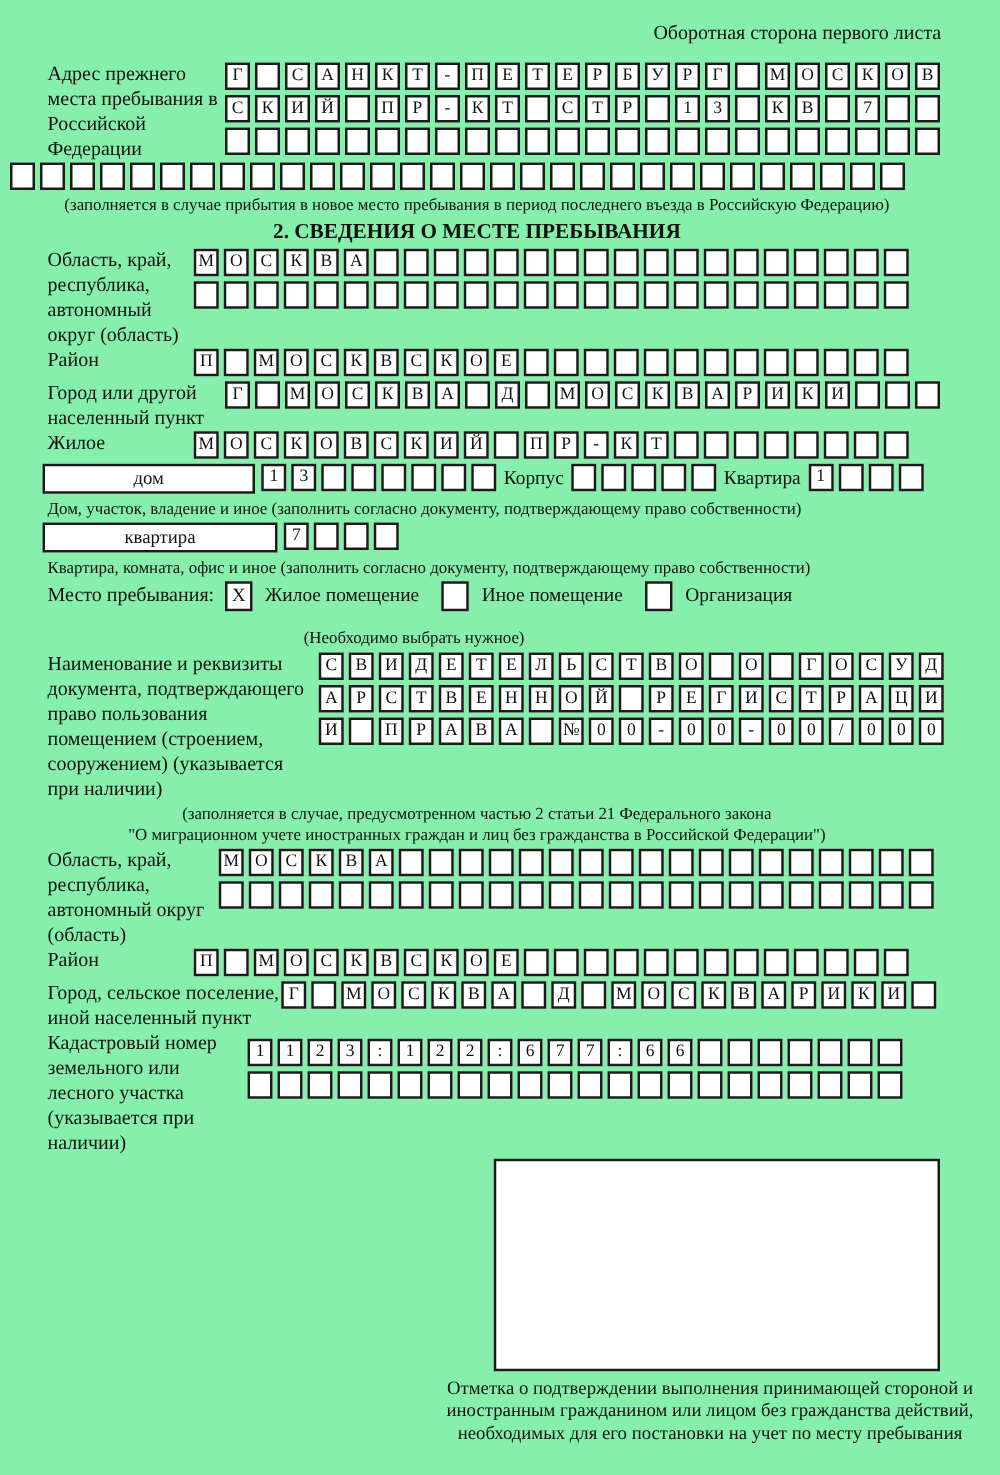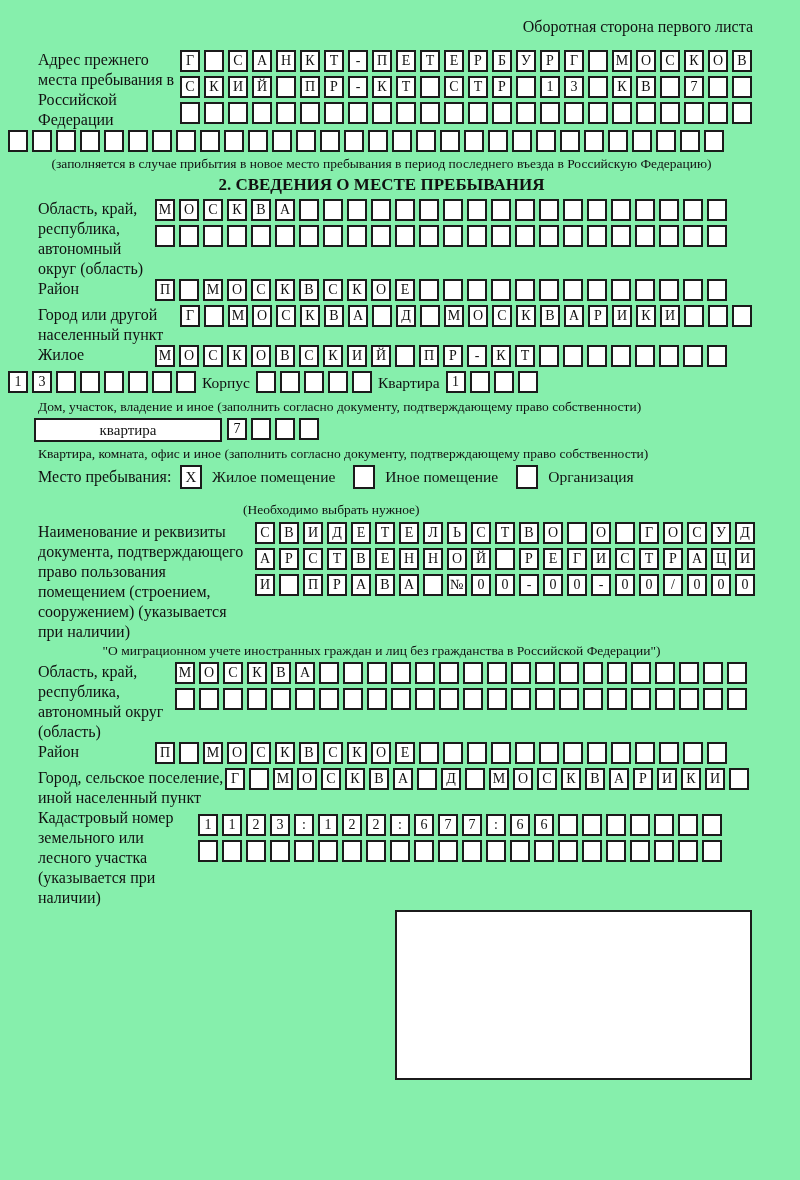--- a/index.html
+++ b/index.html
@@ -328,20 +328,21 @@
         <div class="cell"></div>
         <div class="cell"></div>
         <div class="cell"></div>
         <div class="cell"></div>
         <div class="cell"></div>
         <div class="cell"></div>
       </div>
   </div>
 
   <div class="houserow">
+    <div class="inputbox box-dom">дом</div>
     <div class="cellrow">
         <div class="cell">1</div>
         <div class="cell">3</div>
         <div class="cell"></div>
         <div class="cell"></div>
         <div class="cell"></div>
         <div class="cell"></div>
         <div class="cell"></div>
         <div class="cell"></div>
       </div>
@@ -453,20 +454,21 @@
           <div class="cell">0</div>
           <div class="cell">0</div>
           <div class="cell">/</div>
           <div class="cell">0</div>
           <div class="cell">0</div>
           <div class="cell">0</div>
         </div>
     </div>
   </div>
 
+  <div class="note-center">(заполняется в случае, предусмотренном частью 2 статьи 21 Федерального закона</div>
   <div class="note-center mb3">"О миграционном учете иностранных граждан и лиц без гражданства в Российской Федерации")</div>
 
   <div class="frow">
     <div class="flabel w167">Область, край, республика, автономный округ (область)</div>
     <div class="gridcol">
       <div class="cellrow">
           <div class="cell">М</div>
           <div class="cell">О</div>
           <div class="cell">С</div>
           <div class="cell">К</div>
@@ -626,14 +628,15 @@
           <div class="cell"></div>
           <div class="cell"></div>
           <div class="cell"></div>
           <div class="cell"></div>
           <div class="cell"></div>
         </div>
     </div>
   </div>
 
   <div class="markbox"></div>
+  <div class="mark-caption">Отметка о подтверждении выполнения принимающей стороной и иностранным гражданином или лицом без гражданства действий, необходимых для его постановки на учет по месту пребывания</div>
 
 </div>
 
 </body></html>

